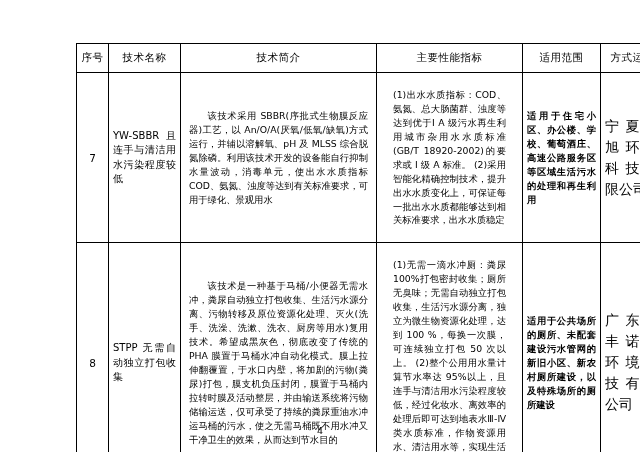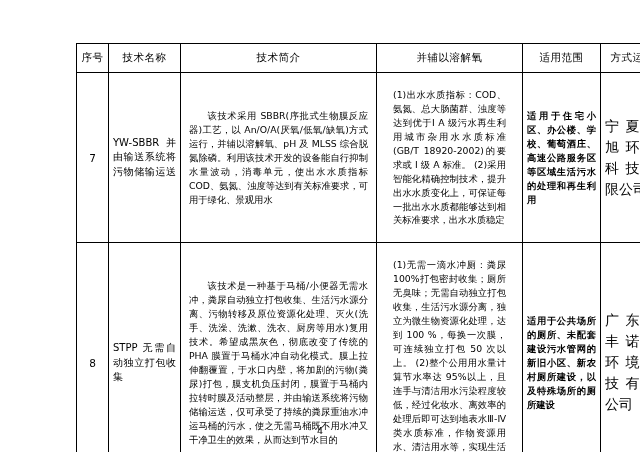--- a/index.html
+++ b/index.html
@@ -124,29 +124,29 @@
         <col class="c-intro">
         <col class="c-perf">
         <col class="c-scope">
         <col class="c-owner">
       </colgroup>
       <thead>
         <tr>
           <td>序号</td>
           <td>技术名称</td>
           <td>技术简介</td>
-          <td>并辅以溶解氧</td>
+          <td>主要性能指标</td>
           <td>适用范围</td>
           <td>方式运行</td>
         </tr>
       </thead>
       <tbody>
         <tr class="row-7">
           <td class="cell-no">7</td>
-          <td class="cell-name">YW-SBBR 并由输送系统将污物储输运送</td>
+          <td class="cell-name">YW-SBBR 且连手与清洁用水污染程度较低</td>
           <td class="cell-body">
             <p>该技术采用 SBBR(序批式生物膜反应器)工艺，以 An/O/A(厌氧/低氧/缺氧)方式运行，并辅以溶解氧、pH 及 MLSS 综合脱氮除磷。利用该技术开发的设备能自行抑制水量波动，消毒单元，使出水水质指标 COD、氨氮、浊度等达到有关标准要求，可用于绿化、景观用水</p>
           </td>
           <td class="cell-body cell-perf">
             <p>(1)出水水质指标：COD、氨氮、总大肠菌群、浊度等达到优于I A 级污水再生利用城市杂用水水质标准(GB/T 18920-2002)的要求或 I 级 A 标准。
 (2)采用智能化精确控制技术，提升出水水质变化上，可保证每一批出水水质都能够达到相关标准要求，出水水质稳定</p>
           </td>
           <td class="cell-scope">
             <p>适用于住宅小区、办公楼、学校、葡萄酒庄、高速公路服务区等区域生活污水的处理和再生利用</p>
           </td>

